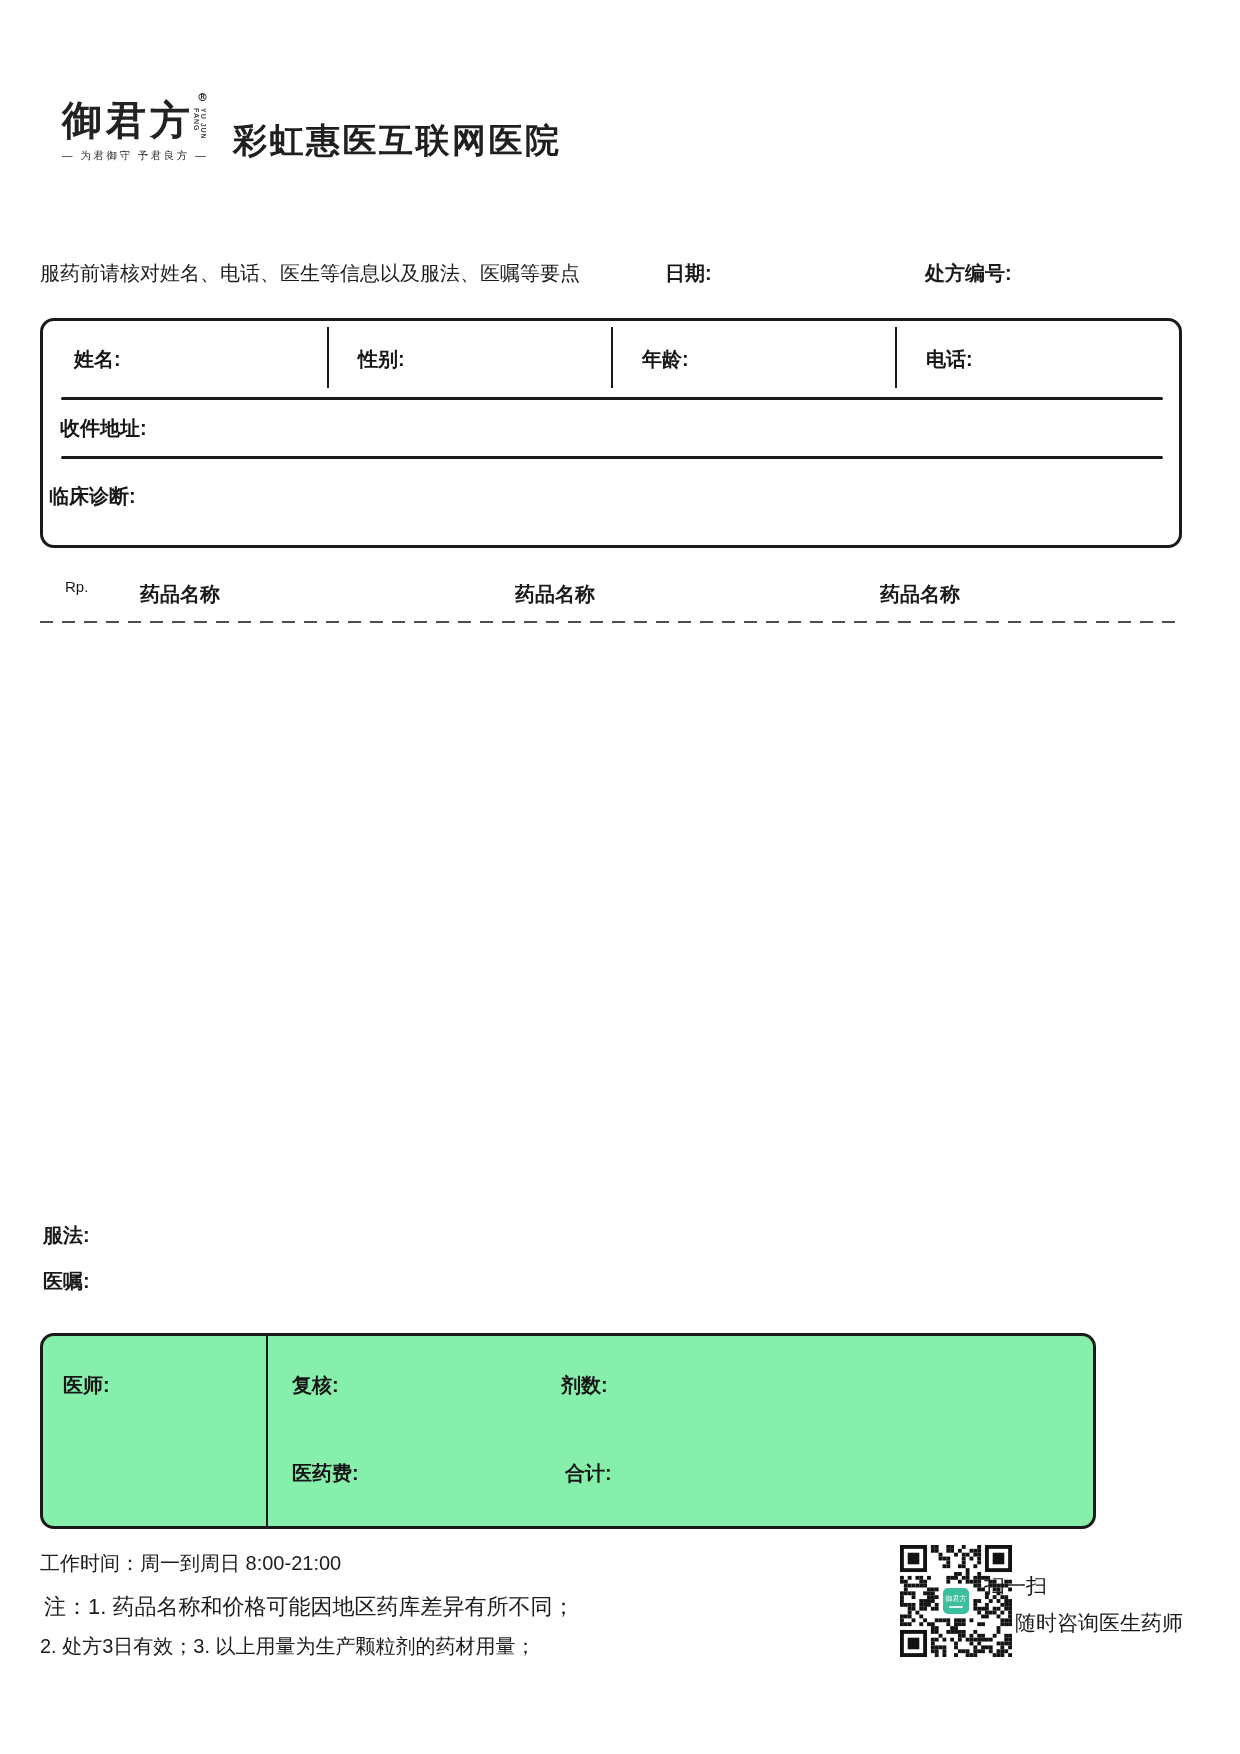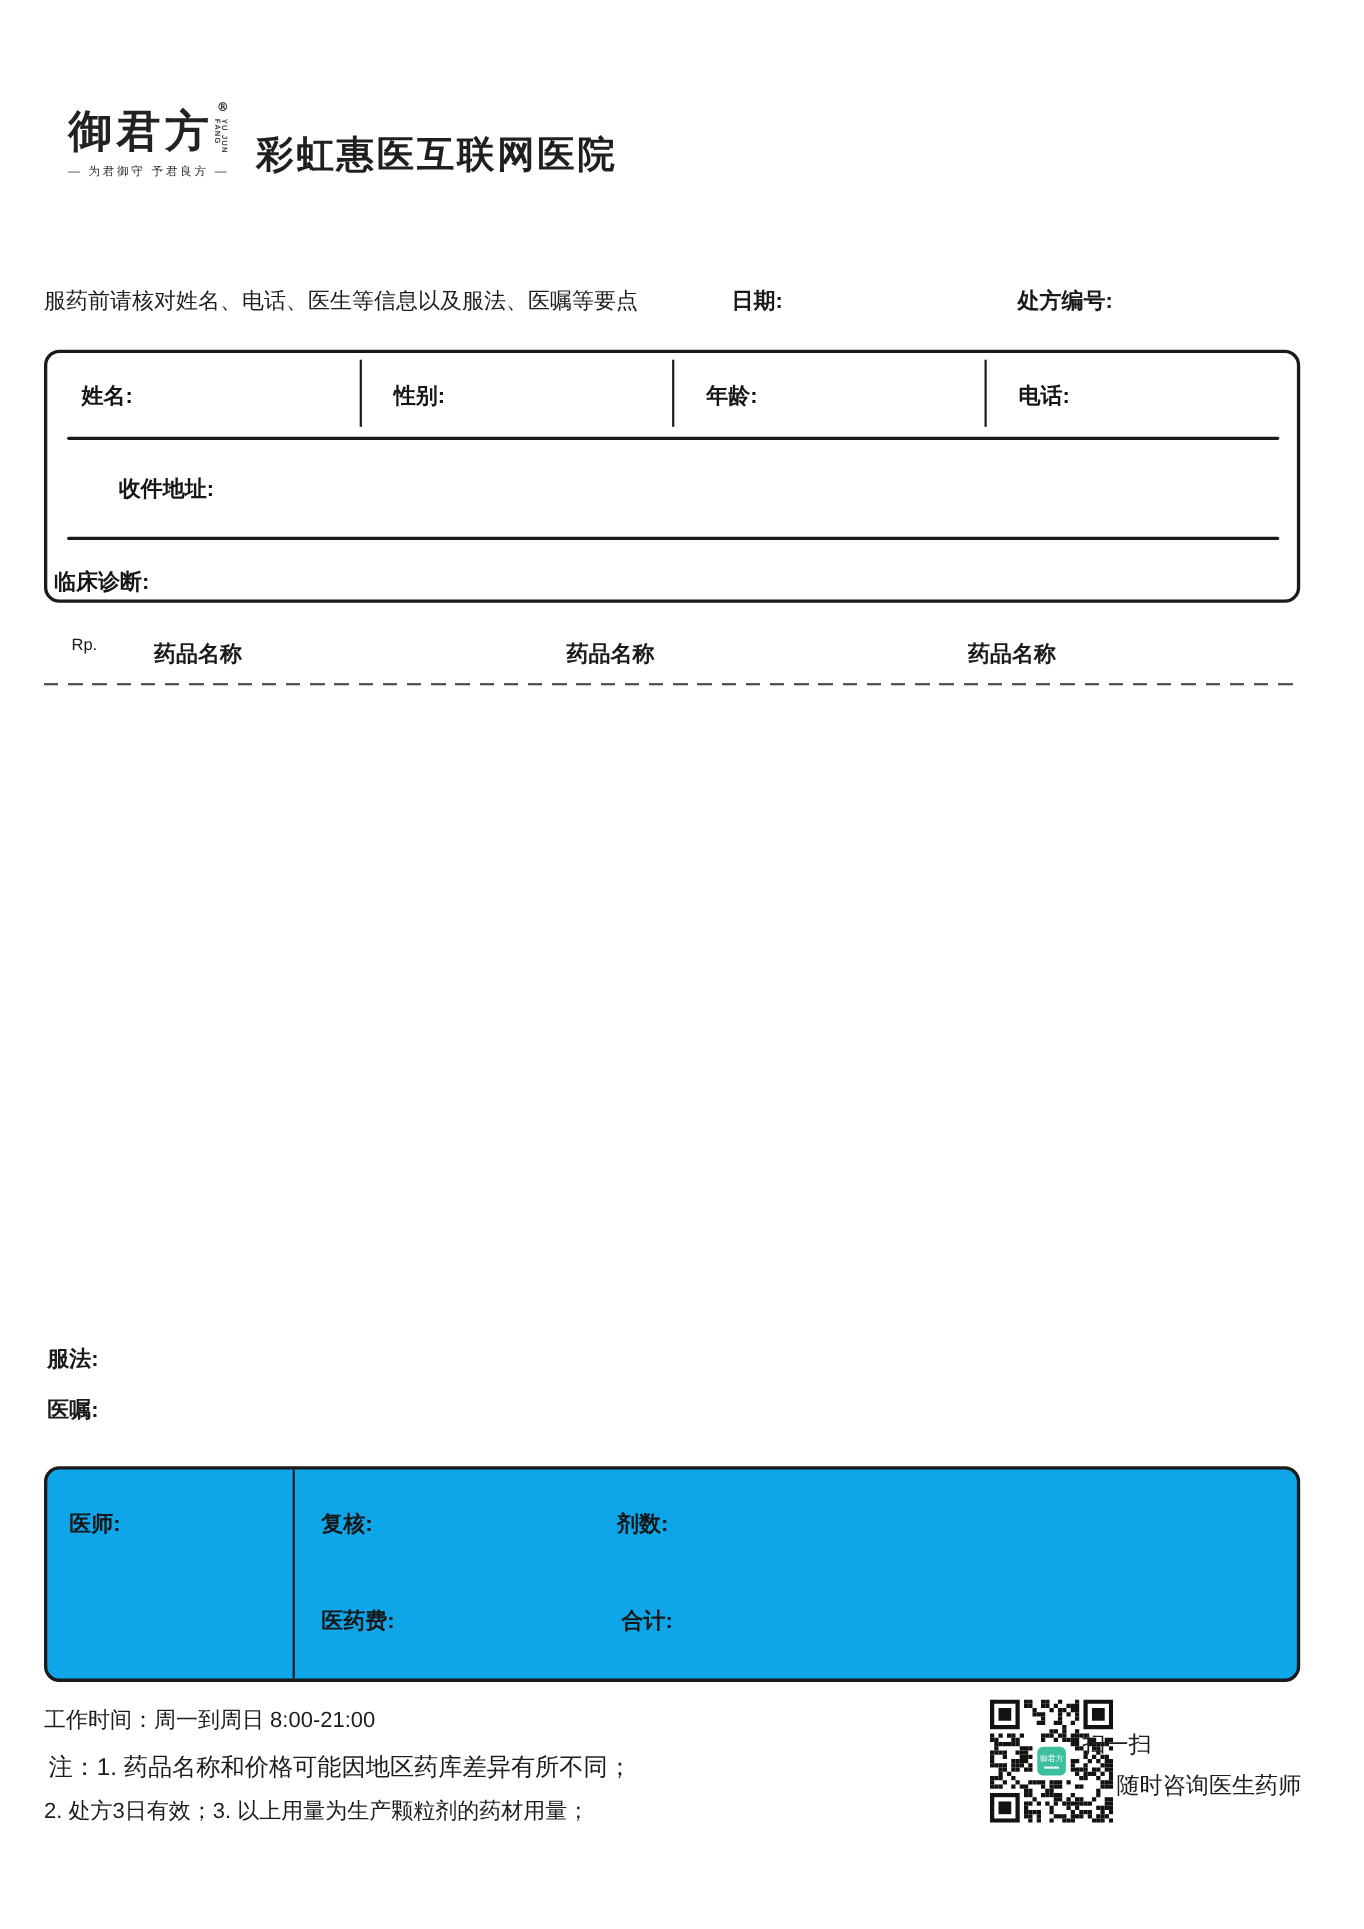--- a/index.html
+++ b/index.html
@@ -24,39 +24,39 @@
   .date-label{left:665px;top:260px;font-size:20px;font-weight:600;}
   .rx-no-label{left:925px;top:260px;font-size:20px;font-weight:600;}
 
   
   .patient-box{left:40px;top:318px;width:1142px;height:230px;
     border:3px solid #1a1a1a;border-radius:14px;box-sizing:border-box;background:#fff;}
   .p-row1{height:76px;display:flex;}
   .p-cell{flex:1;display:flex;align-items:center;padding-left:31px;position:relative;box-sizing:border-box;}
   .p-cell + .p-cell::before{content:"";position:absolute;left:0;top:6px;bottom:9px;width:2px;background:#1a1a1a;}
   .p-sep{height:3px;background:#1a1a1a;margin:0 16px 0 18px;border-radius:2px;}
-  .p-row2{height:88px;display:flex;align-items:center;padding-left:17px;box-sizing:border-box;margin-left:48px;}
+  .p-row2{height:56px;display:flex;align-items:center;padding-left:17px;box-sizing:border-box;}
   .p-row3{height:74px;display:flex;align-items:center;padding-left:6px;box-sizing:border-box;}
   .field-label{font-size:20px;font-weight:600;color:#161616;}
 
   
   .rp-label{left:65px;top:578px;font-size:15px;font-weight:400;}
   .drug-col-1{left:140px;top:581px;font-size:20px;font-weight:600;}
   .drug-col-2{left:515px;top:581px;font-size:20px;font-weight:600;}
   .drug-col-3{left:880px;top:581px;font-size:20px;font-weight:600;}
   .dashed-rule{left:40px;top:621px;width:1142px;height:2px;
     background:repeating-linear-gradient(90deg,#4d4d4d 0 13px,transparent 13px 22px);}
 
   
   .usage-label{left:43px;top:1222px;font-size:20px;font-weight:600;}
   .advice-label{left:43px;top:1268px;font-size:20px;font-weight:600;}
 
   
-  .sign-box{left:40px;top:1333px;width:1142px;height:196px;
-    border:3px solid #1a1a1a;border-radius:14px;box-sizing:border-box;background:#0ea5e9;}
+  .sign-box{left:40px;top:1333px;width:1056px;height:196px;
+    border:3px solid #1a1a1a;border-radius:14px;box-sizing:border-box;background:#86efac;}
   .sign-divider{position:absolute;left:223px;top:0;bottom:0;width:2px;background:#1a1a1a;}
   .sign-label{position:absolute;font-size:20px;font-weight:600;color:#161616;}
   .lbl-physician{left:20px;top:36px;}
   .lbl-review{left:249px;top:36px;}
   .lbl-doses{left:518px;top:36px;}
   .lbl-fee{left:249px;top:124px;}
   .lbl-total{left:522px;top:124px;}
 
   
   .hours-line{left:40px;top:1550px;font-size:20px;color:#1c1c1c;}

